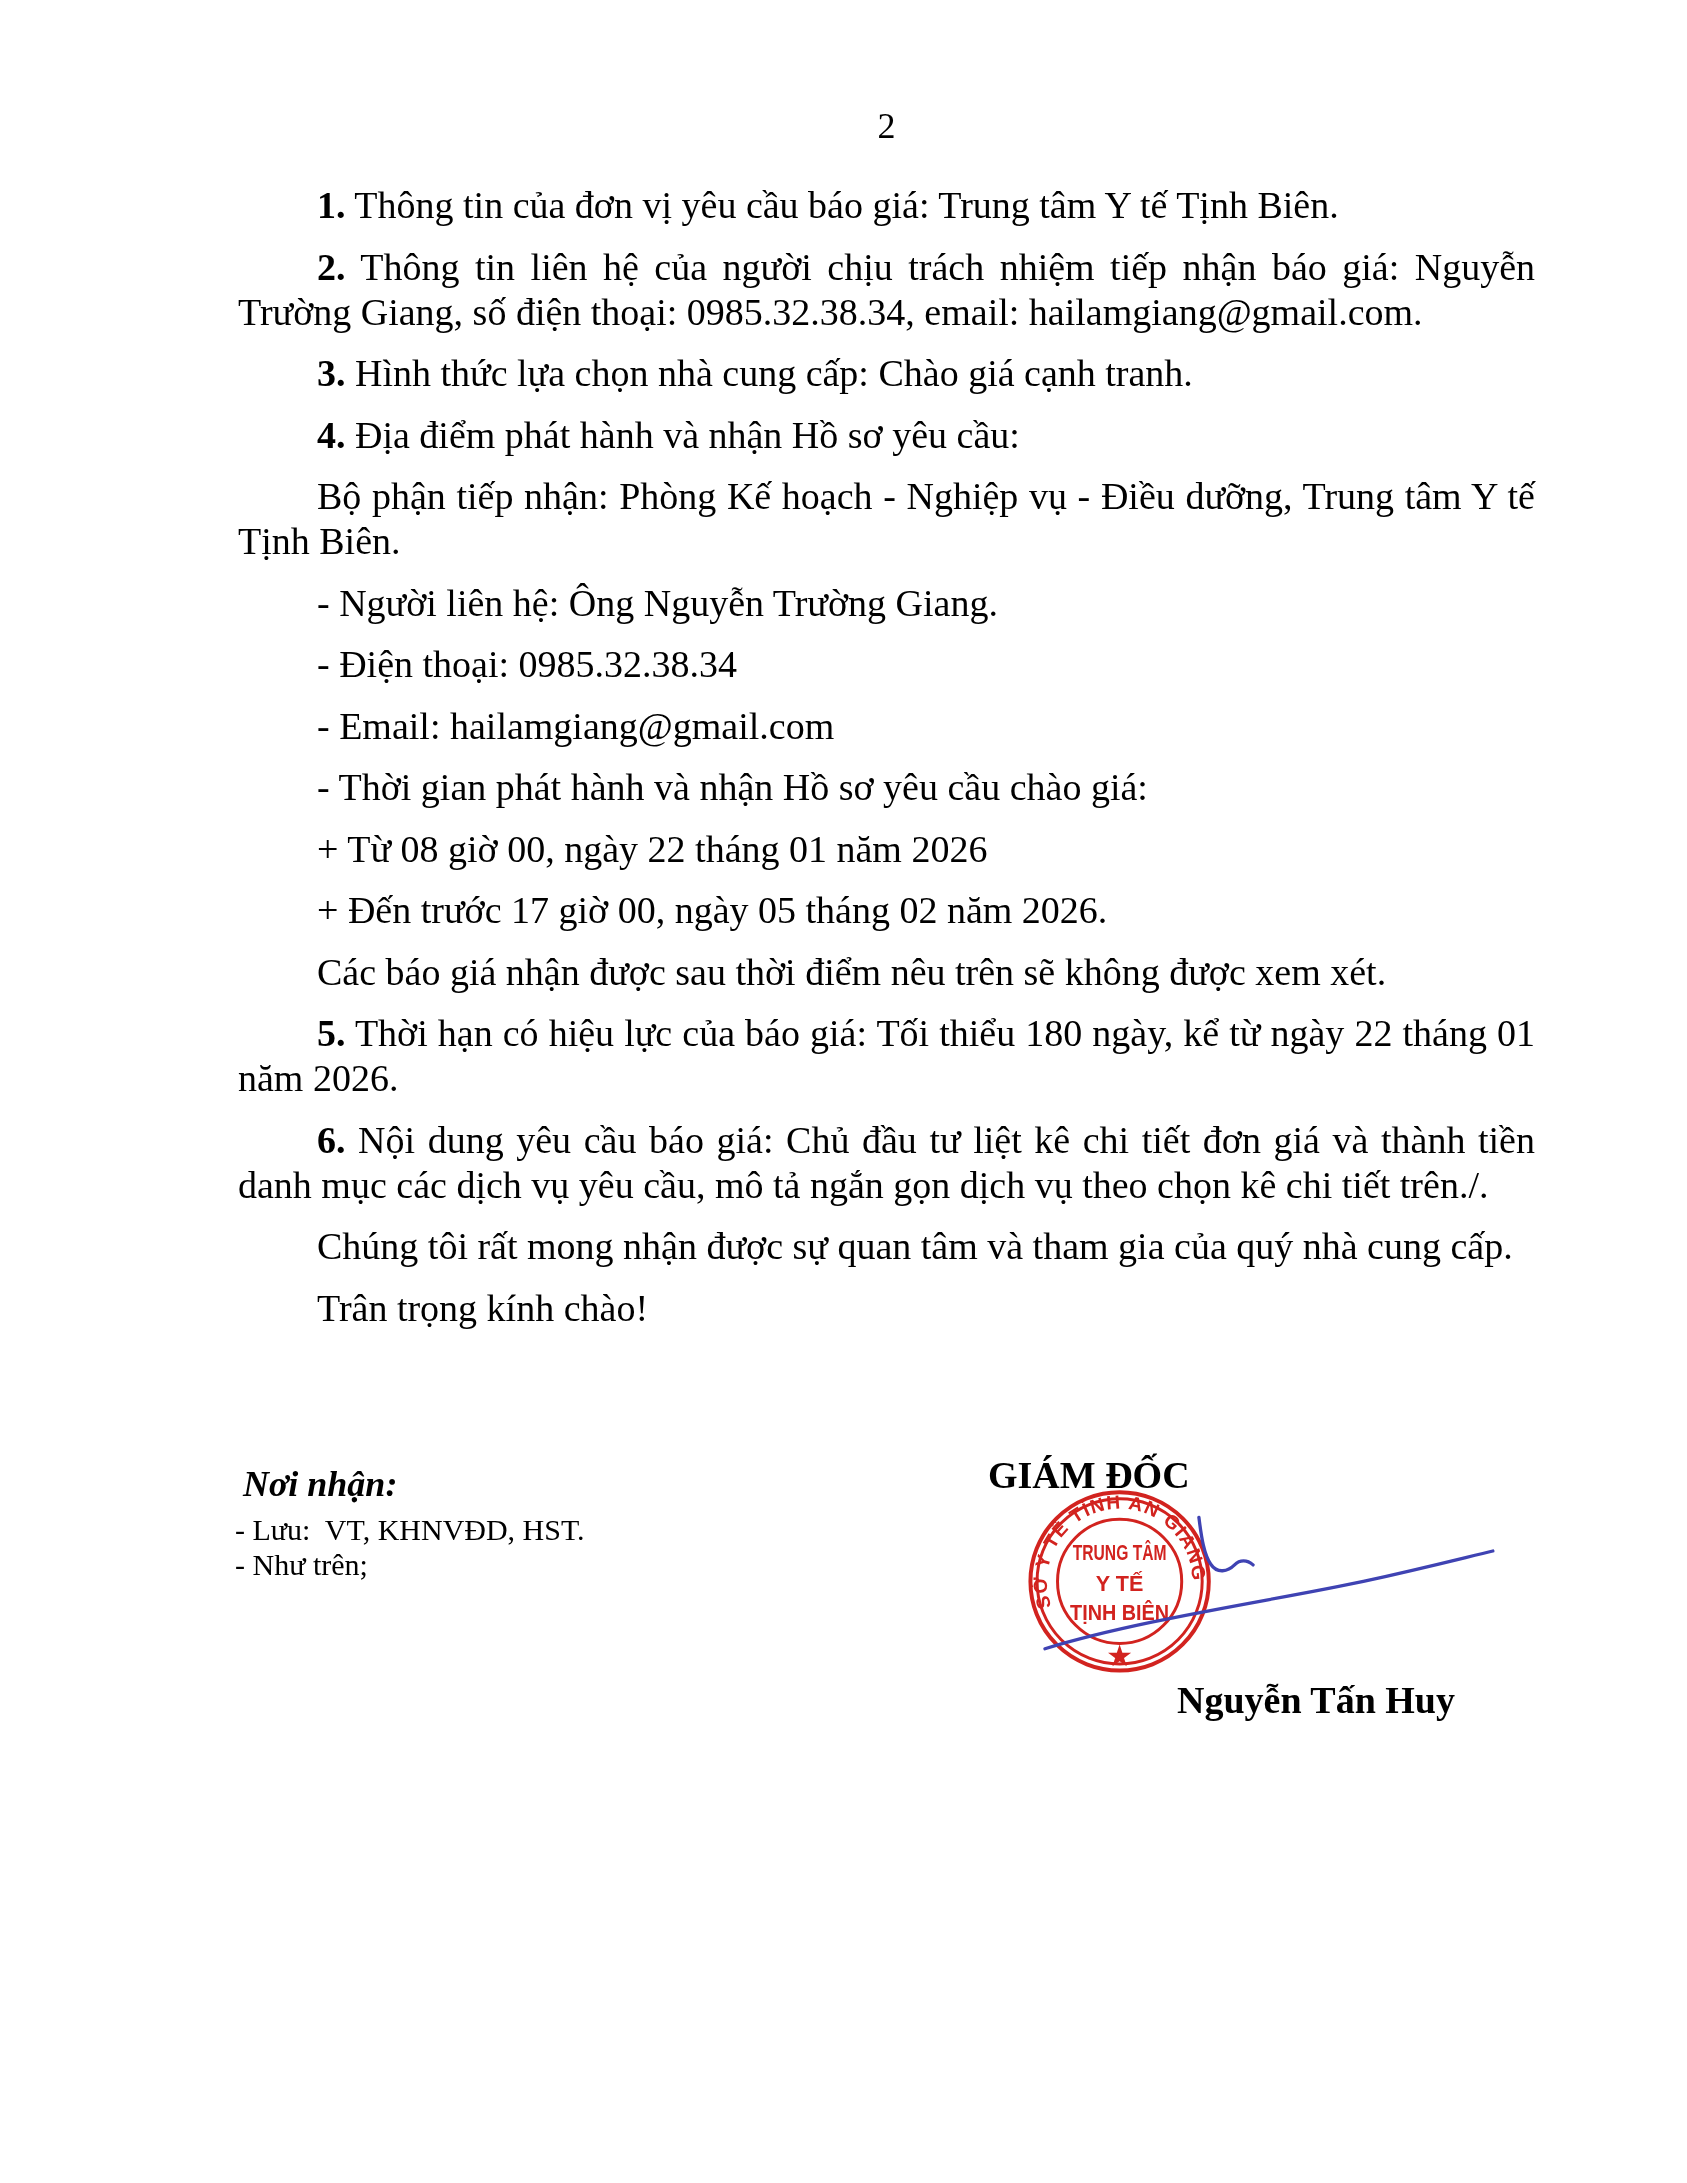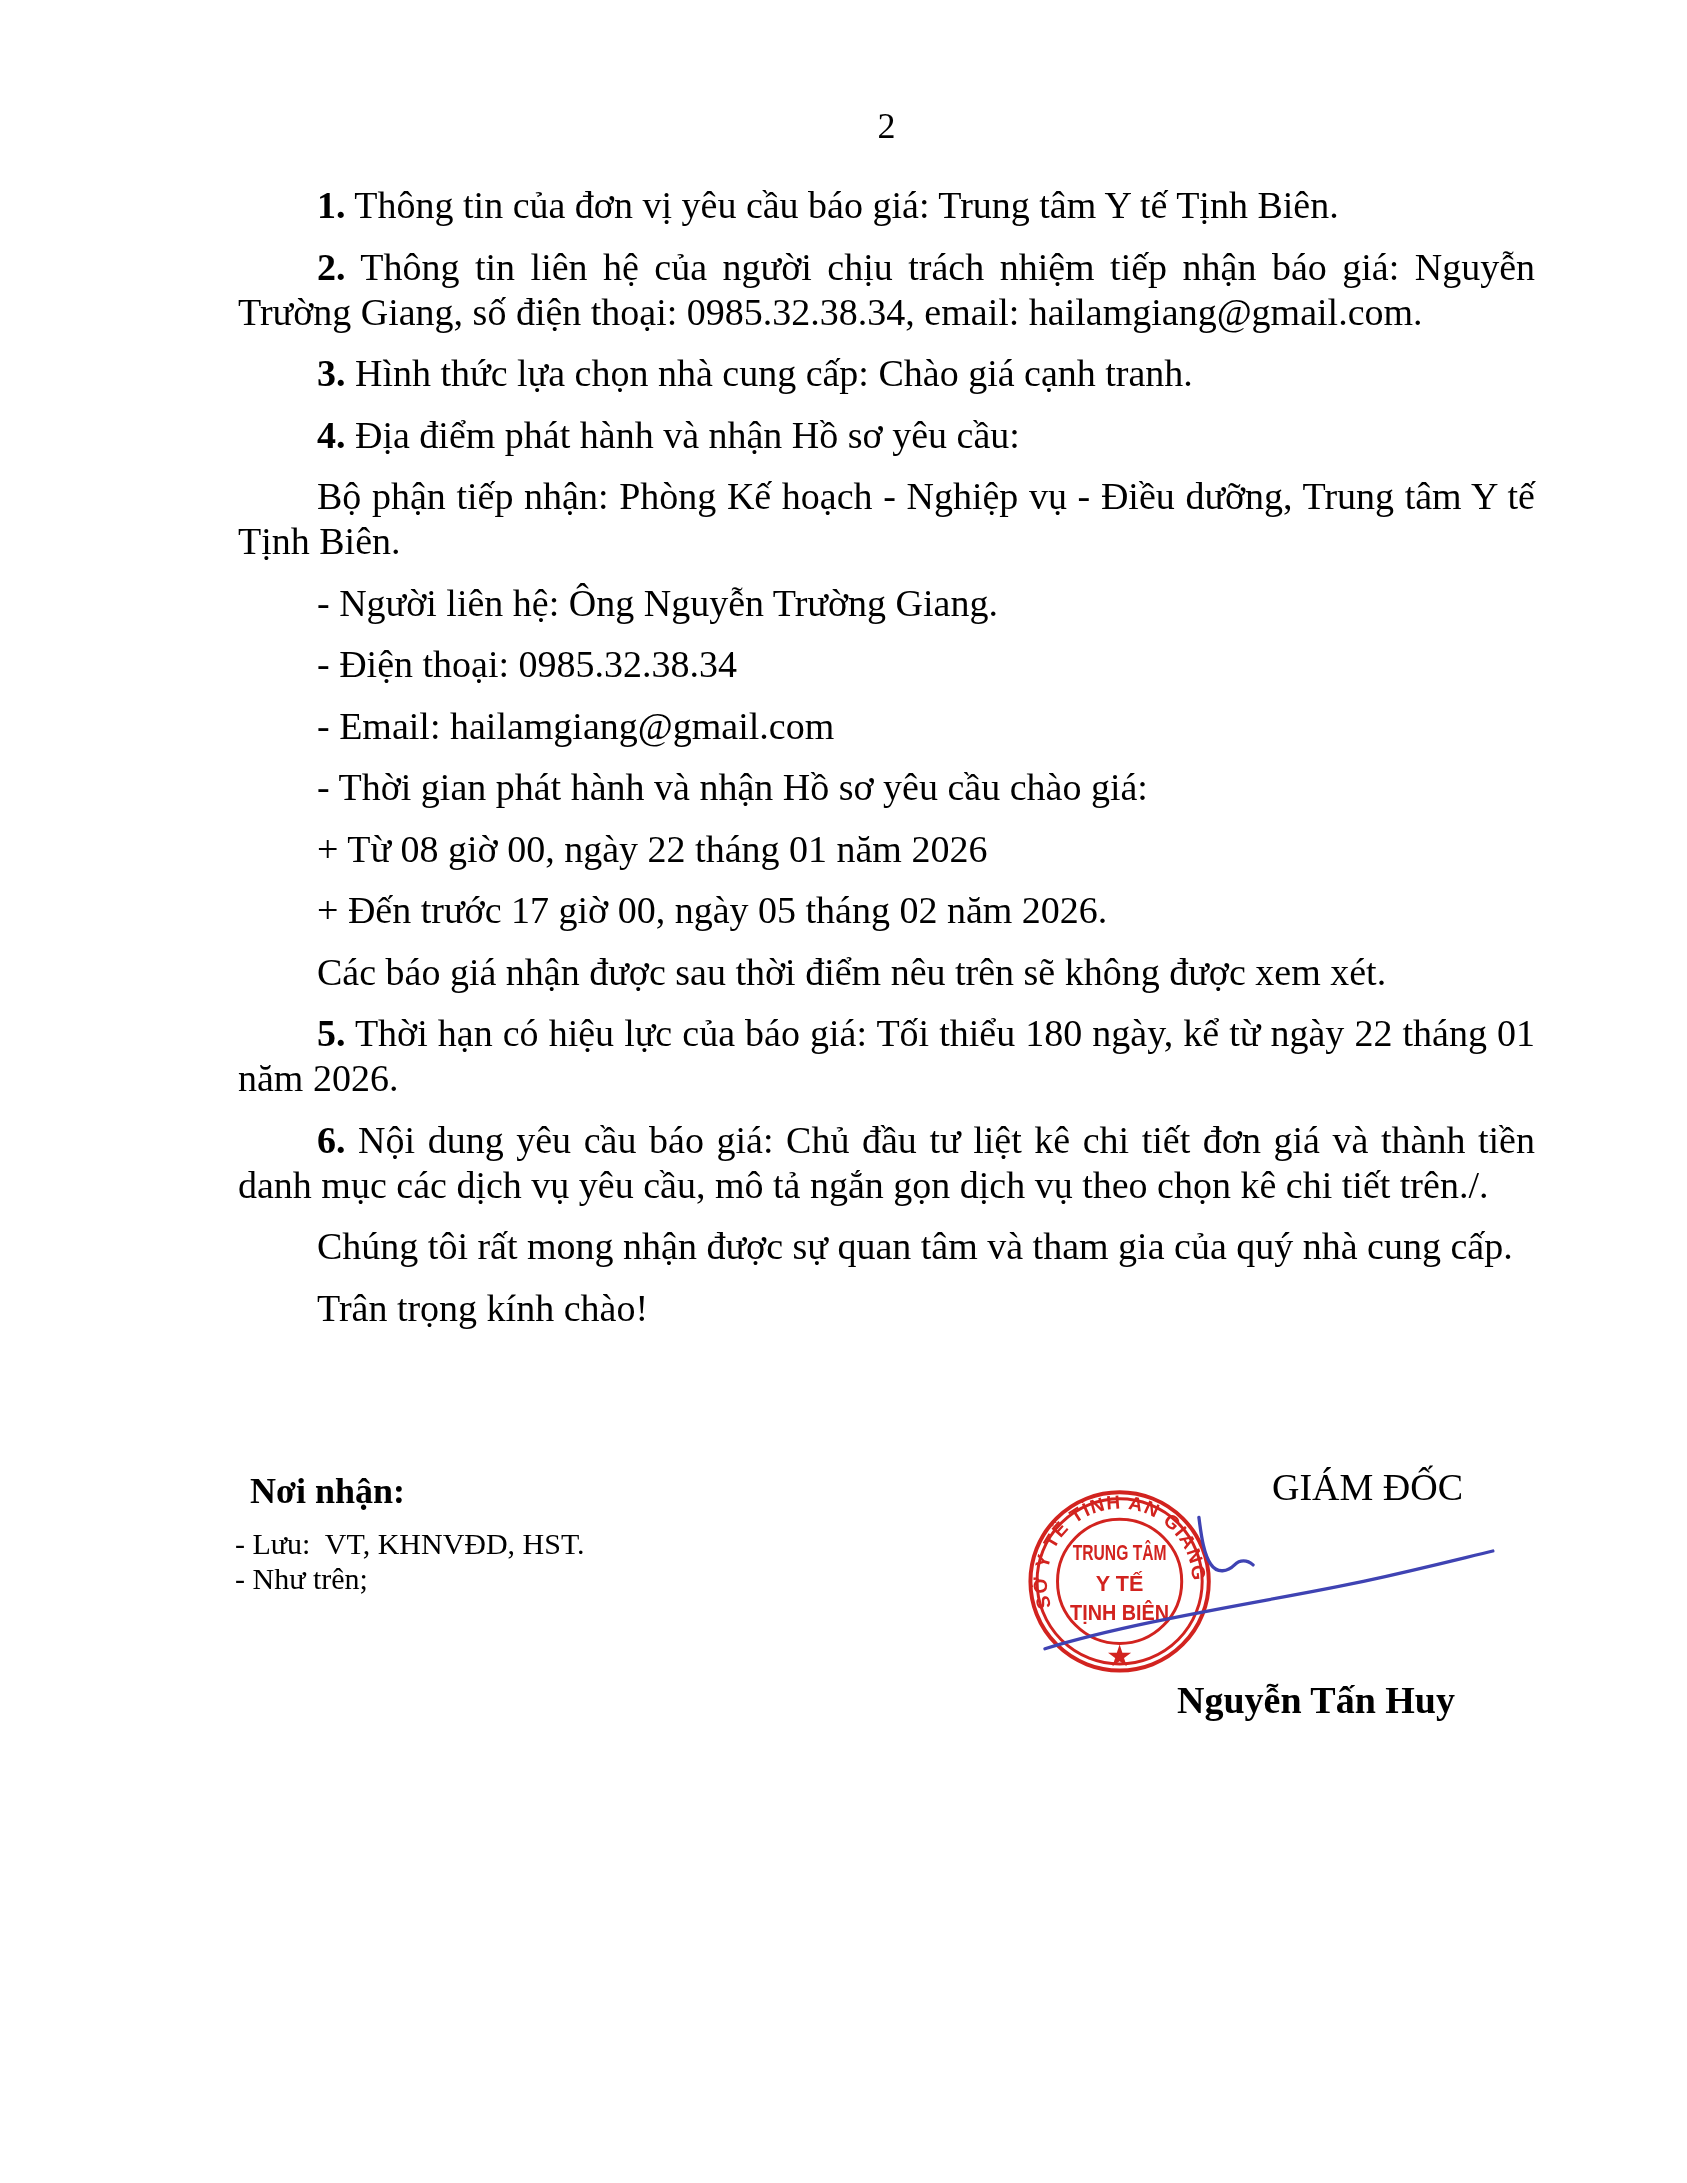--- a/index.html
+++ b/index.html
@@ -26,30 +26,30 @@
     text-indent:79px;
     margin:0 0 16.5px 0;
   }
   .content p.para .num{font-weight:bold;}
   
   .recipients{
     position:absolute;left:235px;top:1456px;width:595px;
   }
   .recipients .title{
     font-size:36px;line-height:41px;
-    font-weight:bold;
-    margin:15px;
+    font-weight:bold;font-style:italic;
+    margin:8px;
   }
   .recipients p.item{
     font-size:30px;line-height:34px;margin:1.3px 0 0 0;
   }
   .sign-title{
     position:absolute;left:988px;top:1454px;width:463px;
-    text-align:right;font-size:38px;line-height:42px;font-weight:normal;
-    margin:12px;
+    text-align:left;font-size:38px;line-height:42px;font-weight:bold;
+    margin:0;
   }
   .sign-name{
     position:absolute;left:988px;top:1675px;width:463px;
     text-align:right;font-size:38px;line-height:42px;font-weight:bold;
     margin:4px;
   }
   .stamp-area{
     position:absolute;left:1006px;top:1479px;
     width:543px;height:218px;
   }

